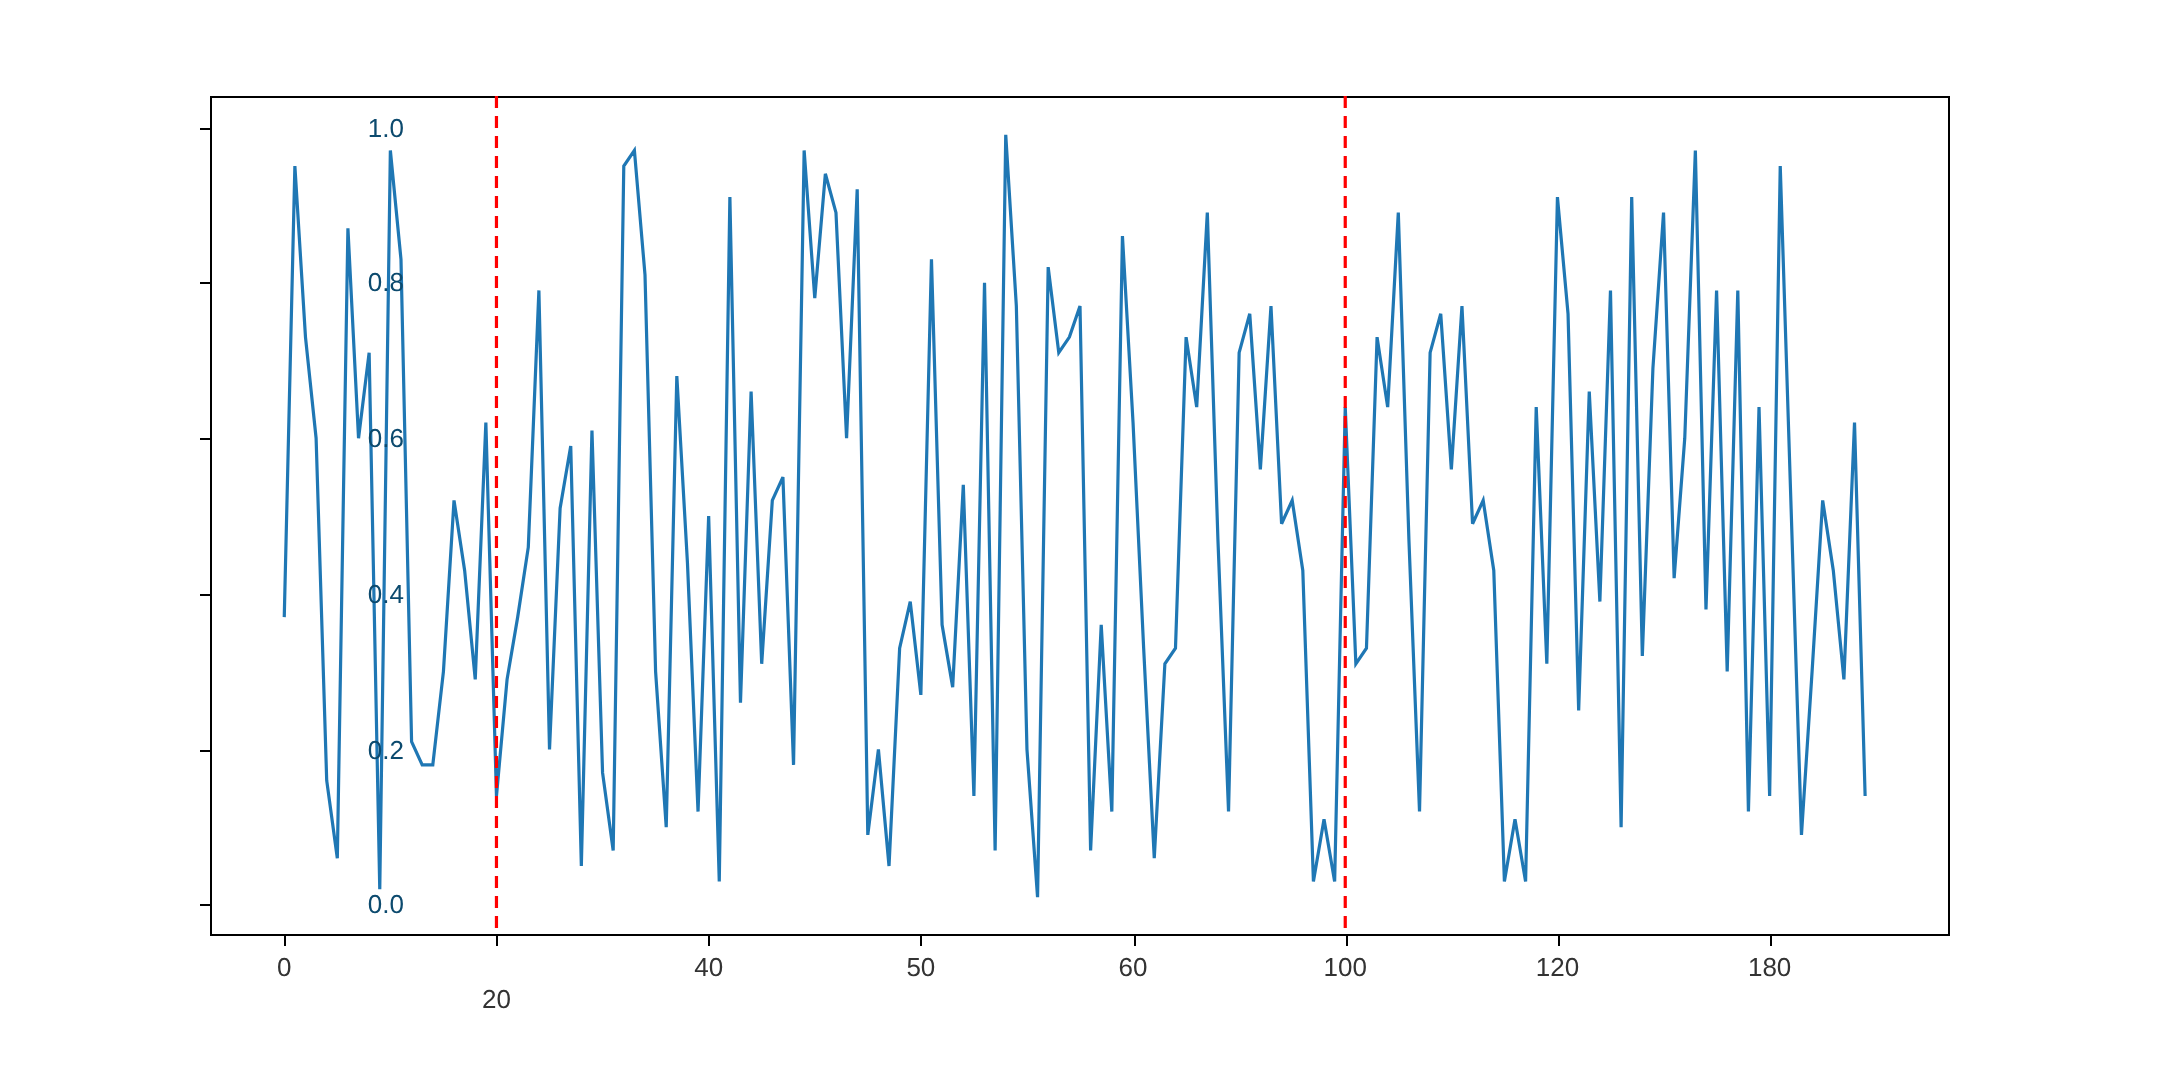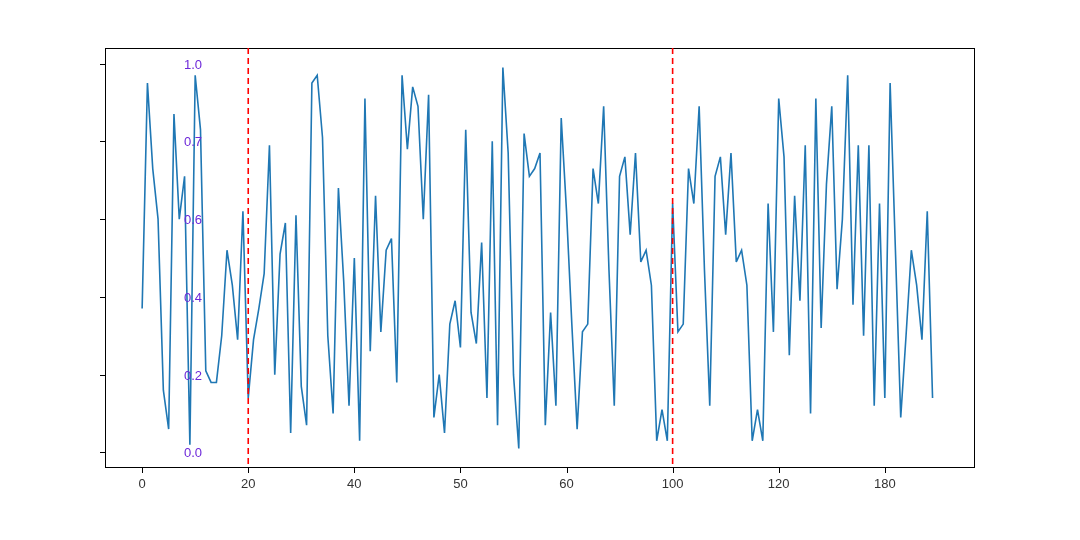--- a/index.html
+++ b/index.html
@@ -22,21 +22,21 @@
       left: 0;
       top: 0;
       width: 100%;
       height: 100%;
       border: 1px solid black;
     }
     .tick-label-y {
       position: absolute;
       right: 878px;
       font-size: 13px;
-      color: #6d28d9;
+      color: #0c4a6e;
       transform: translateY(-50%);
     }
     .tick-label-x {
       position: absolute;
       top: 425px;
       font-size: 13px;
       color: #333;
       transform: translateX(-50%);
     }
     .tick-mark-y {
@@ -84,22 +84,22 @@
     <div class="tick-mark-x" style="left: 461.524px;"></div>
     <div class="tick-mark-x" style="left: 567.622px;"></div>
     <div class="tick-mark-x" style="left: 673.72px;"></div>
     <div class="tick-mark-x" style="left: 779.817px;"></div>
   </div>
 
 <div class="tick-label-y" style="top: 452.444px; text-align: center;">0.0</div>
 <div class="tick-label-y" style="top: 374.667px; margin-left: 34px;">0.2</div>
 <div class="tick-label-y" style="top: 296.889px; text-align: center;">0.4</div>
 <div class="tick-label-y" style="top: 219.111px;">0.6</div>
-<div class="tick-label-y" style="top: 141.333px;">0.7</div>
+<div class="tick-label-y" style="top: 141.333px;">0.8</div>
 <div class="tick-label-y" style="top: 63.5556px;">1.0</div>
 <div class="tick-label-x" style="left: 142.134px; top: 476px;">0</div>
-<div class="tick-label-x" style="left: 248.232px; top: 476px;">20</div>
+<div class="tick-label-x" style="left: 248.232px; top: 492px;">20</div>
 <div class="tick-label-x" style="left: 354.329px; top: 476px;">40</div>
 <div class="tick-label-x" style="left: 460.427px; top: 476px;">50</div>
 <div class="tick-label-x" style="left: 566.524px; top: 476px;">60</div>
 <div class="tick-label-x" style="left: 672.622px; top: 476px;">100</div>
 <div class="tick-label-x" style="left: 778.72px; top: 476px;">120</div>
 <div class="tick-label-x" style="left: 884.817px; top: 476px;">180</div>
 
 </body></html>

